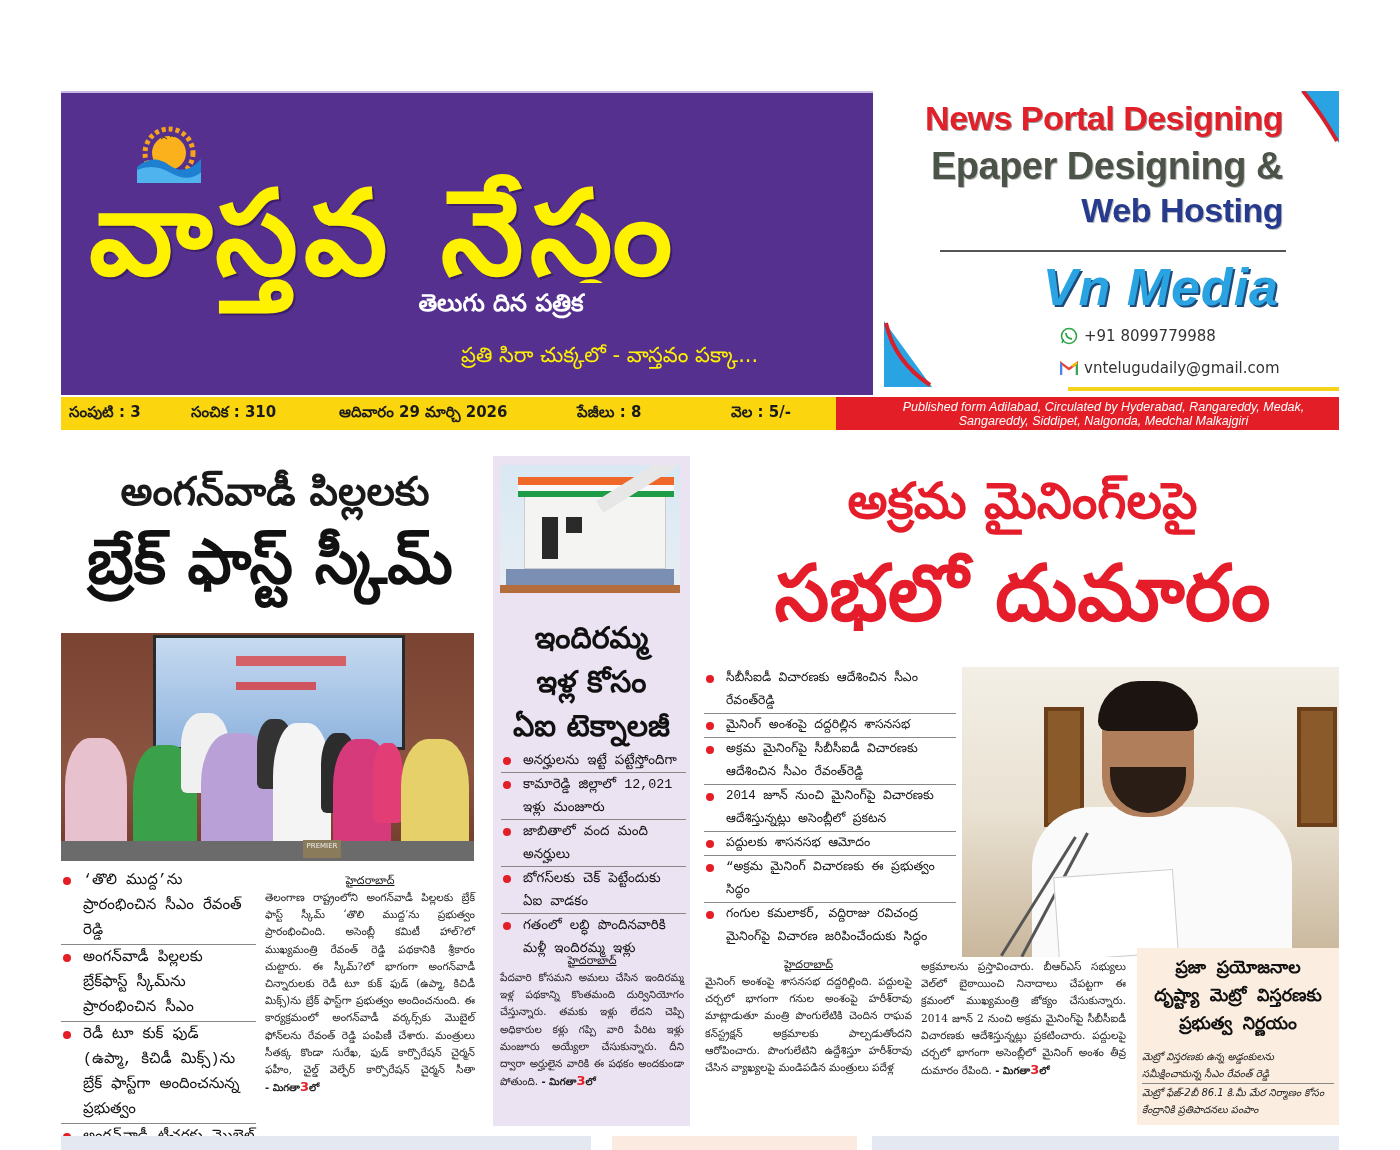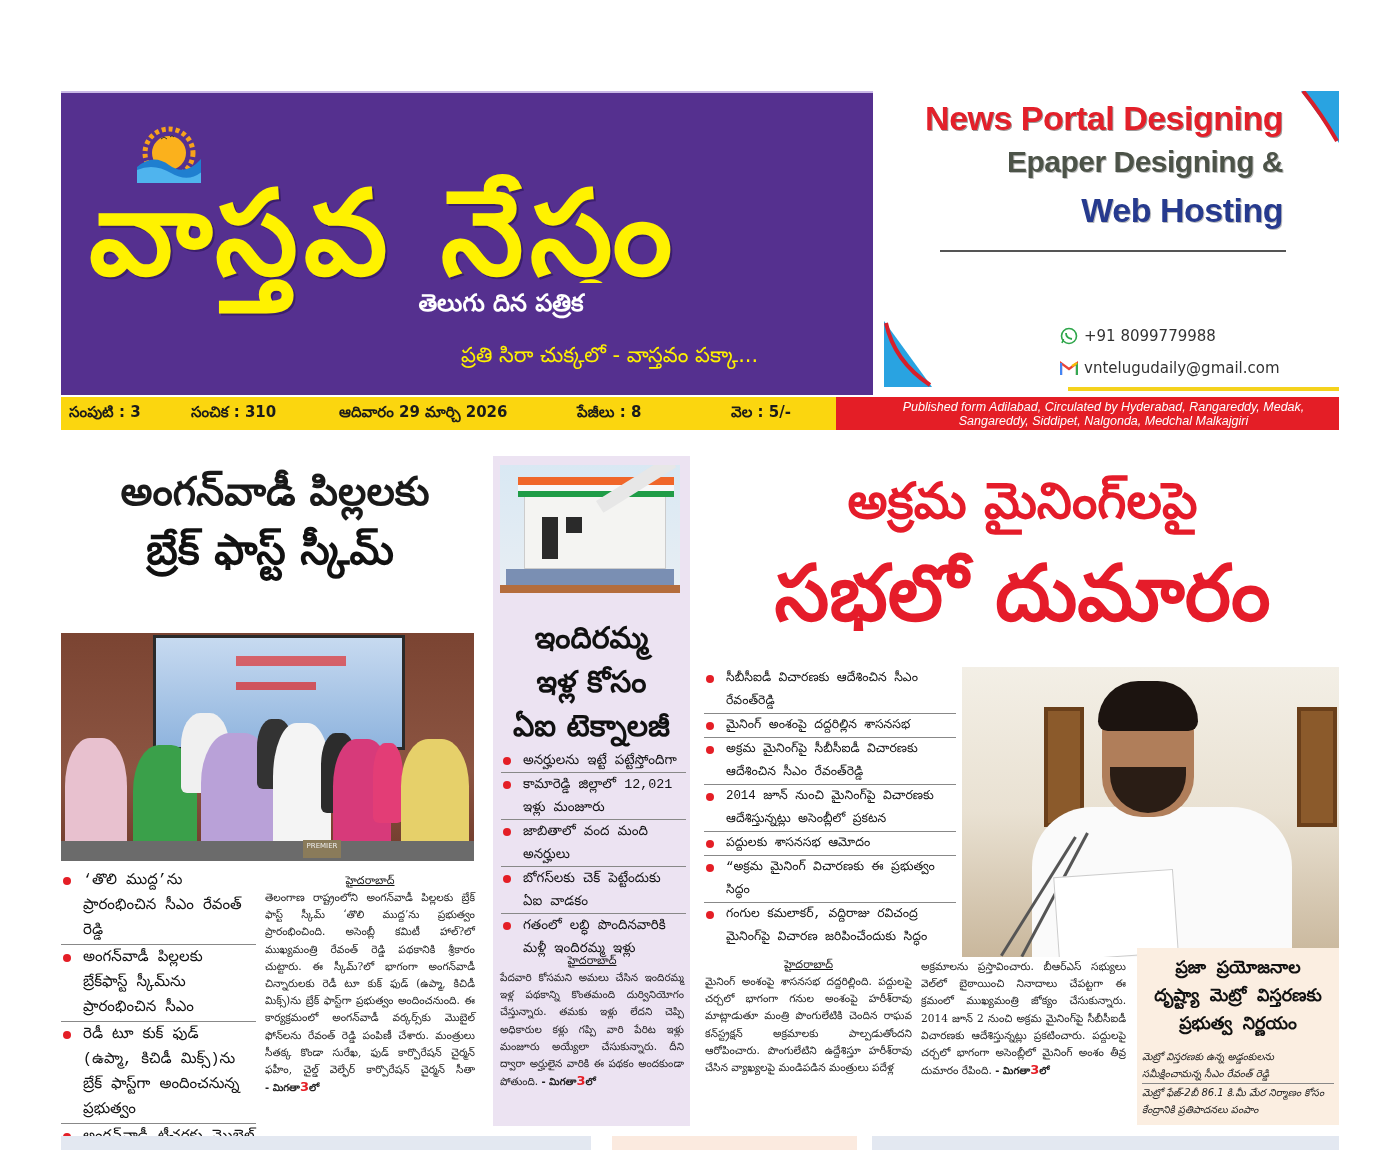--- a/index.html
+++ b/index.html
@@ -37,21 +37,21 @@
   .ad-box {
     position: absolute; left: 884px; top: 91px; width: 455px; height: 300px; background: #fff;
   }
   .ad-corner-tr { position: absolute; right: 0; top: 0; width: 38px; height: 52px; }
   .ad-corner-bl { position: absolute; left: 0; top: 230px; width: 48px; height: 66px; }
   .ad-line1, .ad-line2, .ad-line3 {
     position: absolute; right: 56px; font-family: "Liberation Sans", sans-serif; font-weight: bold;
     white-space: nowrap; text-align: right; letter-spacing: -0.5px;
   }
   .ad-line1 { top: 8px; font-size: 34px; color: #e3202a; text-shadow: 1px 1px 0 #9a9a9a; }
-  .ad-line2 { top: 54px; font-size: 30px; color: #4c5348; text-shadow: 1px 1px 0 #bbb; }
+  .ad-line2 { top: 54px; font-size: 38px; color: #4c5348; text-shadow: 1px 1px 0 #bbb; }
   .ad-line3 { top: 100px; font-size: 34px; color: #263a8e; text-shadow: 1px 1px 0 #bbb; }
   .ad-divider { position: absolute; left: 56px; top: 159px; width: 346px; height: 2px; background: #555; }
   .ad-brand {
     position: absolute; right: 60px; top: 166px; font-family: "Liberation Sans", sans-serif;
     font-weight: bold; font-style: italic; font-size: 52px; color: #29a3e1;
     text-shadow: 2px 2px 0 #1f4b7a; white-space: nowrap; letter-spacing: 1px;
   }
   .ad-phone, .ad-email {
     position: absolute; left: 176px; font-family: "DejaVu Sans", sans-serif; font-size: 15px; color: #333;
     display: flex; align-items: center; gap: 6px; white-space: nowrap;
@@ -73,21 +73,21 @@
     line-height: 14px; text-align: center; padding-top: 3px; padding-left: 32px;
   }
 
   
   .left-head1 {
     position: absolute; left: 60px; top: 468px; width: 430px; text-align: center;
     font-family: "DejaVu Sans", sans-serif; font-size: 40px; color: #1a1a1a; white-space: nowrap;
   }
   .left-head2 {
     position: absolute; left: 55px; top: 525px; width: 430px; text-align: center;
-    font-family: "DejaVu Sans", sans-serif; font-weight: bold; font-size: 42px; color: #111; white-space: nowrap;
+    font-family: "DejaVu Sans", sans-serif; font-weight: bold; font-size: 62px; color: #111; white-space: nowrap;
   }
   .photo {
     position: absolute; overflow: hidden;
   }
   .photo-1 { left: 61px; top: 633px; width: 413px; height: 228px; }
   .photo-1 .p-wall { position: absolute; inset: 0; background: linear-gradient(180deg,#7b4432 0%,#8c5542 60%,#6f3a2b 100%); }
   .photo-1 .p-screen { position: absolute; left: 92px; top: 2px; width: 252px; height: 115px;
     background: linear-gradient(180deg,#c7daf0,#8fb4de); border: 3px solid #2a2a2a; }
   .photo-1 .p-screen-title { position:absolute; left:80px; top:18px; width:110px; height:10px; background:#e03030; opacity:.7; }
   .photo-1 .p-screen-sub { position:absolute; left:80px; top:44px; width:80px; height:8px; background:#d22; opacity:.7; }
@@ -212,20 +212,21 @@
     <path d="M2 0 Q20 22 36 50" stroke="#d81f2a" stroke-width="4" fill="none"></path>
   </svg>
   <svg class="ad-corner-bl" viewBox="0 0 48 66">
     <polygon points="0,0 0,66 48,66" fill="#29a3e1"></polygon>
     <path d="M2 2 Q10 40 46 64" stroke="#d81f2a" stroke-width="4" fill="none"></path>
   </svg>
   <div class="ad-line1">News Portal Designing</div>
   <div class="ad-line2">Epaper Designing &amp;</div>
   <div class="ad-line3">Web Hosting</div>
   <div class="ad-divider"></div>
+  <div class="ad-brand">Vn Media</div>
   <div class="ad-phone">
     <svg width="18" height="18" viewBox="0 0 18 18">
       <circle cx="9" cy="9" r="7.5" fill="none" stroke="#2ea64a" stroke-width="1.6"></circle>
       <path d="M2 16 L3.5 12" stroke="#2ea64a" stroke-width="1.6"></path>
       <path d="M6 6 Q6 11 12 12" stroke="#2ea64a" stroke-width="1.8" fill="none"></path>
     </svg>
     <span>+91 8099779988</span>
   </div>
   <div class="ad-email">
     <svg width="18" height="16" viewBox="0 0 18 16">

